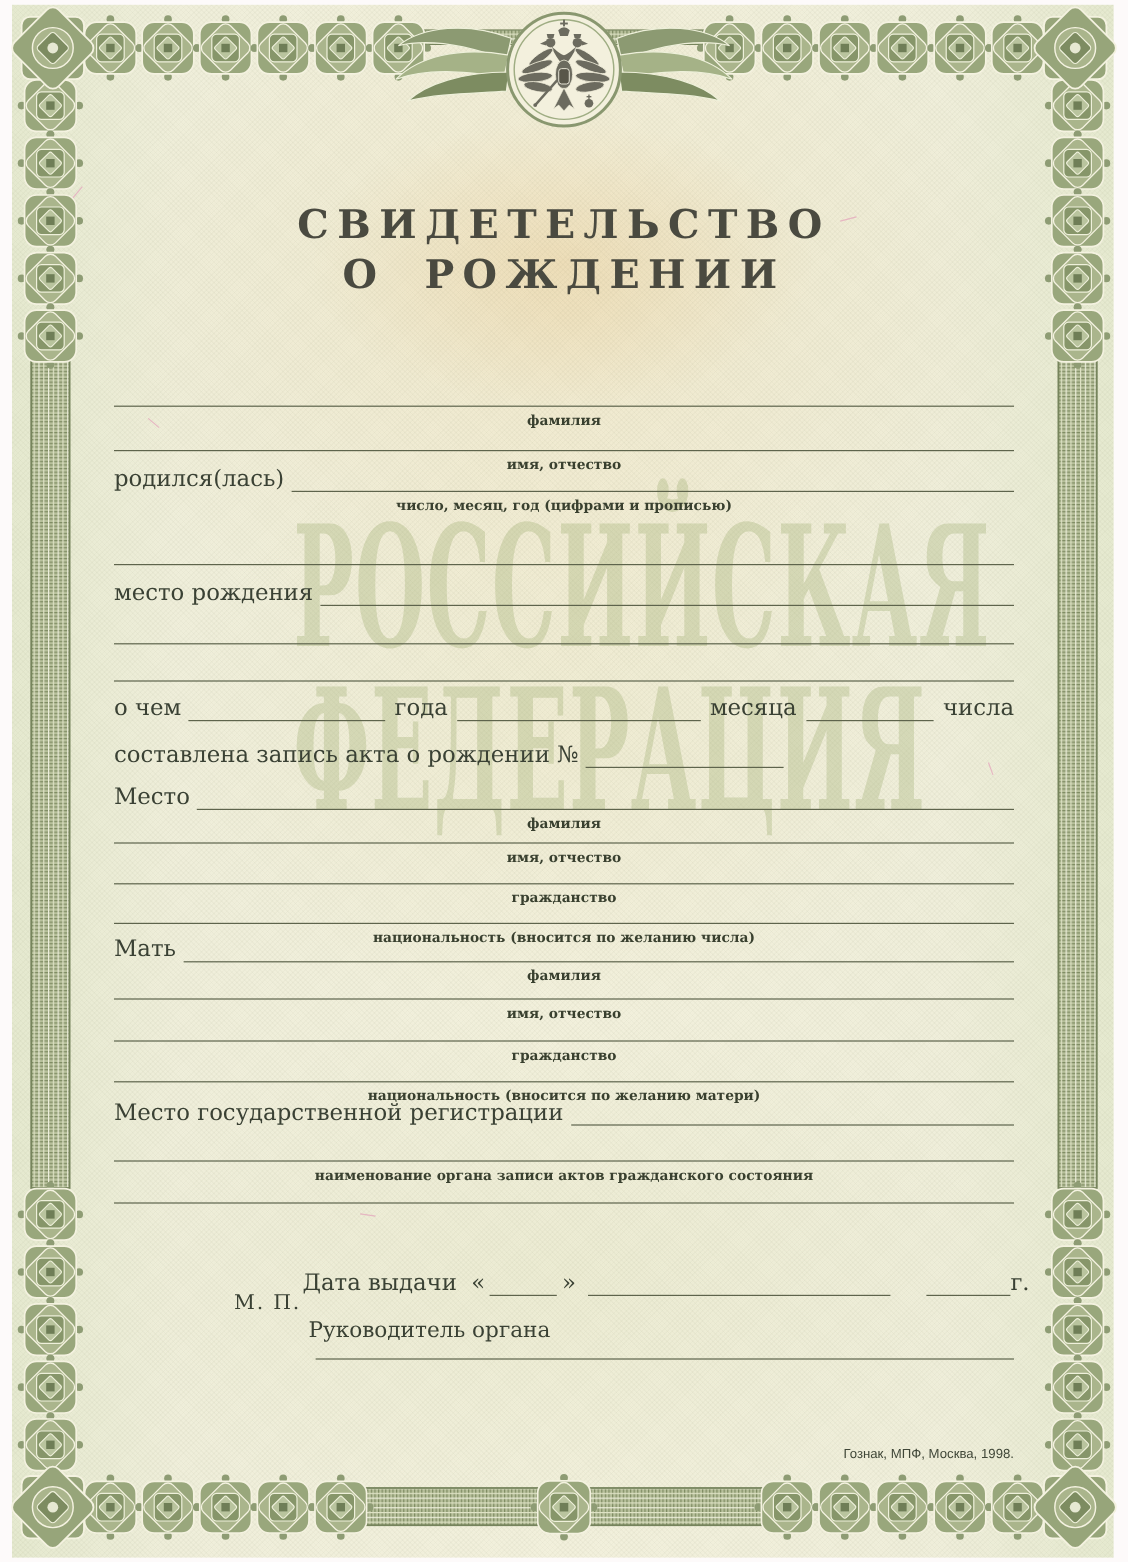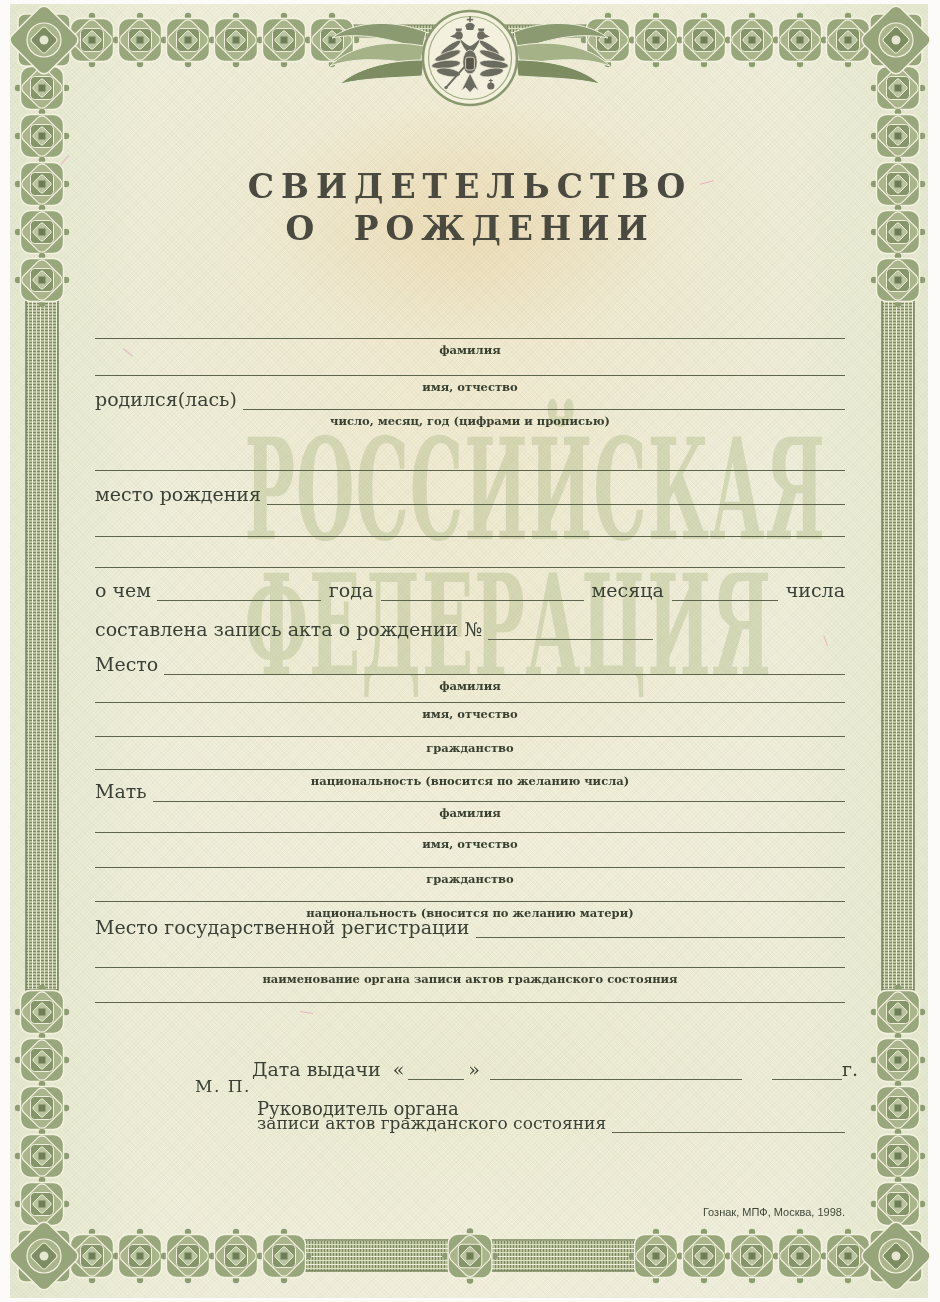--- a/index.html
+++ b/index.html
@@ -193,21 +193,20 @@
   <div class="fline" style="margin-left:10px;margin-right:4px"></div>
   <div class="sp"></div>
   <div class="fline fixed" style="width:70px"></div>
   <span class="lbl">г.</span>
 </div>
 
 <div class="small-label mp">М. П.</div>
 <div class="small-label head1">Руководитель органа</div>
 
 <div class="row" style="top:1111px;left:257px;width:588px;">
-  <span class="lbl" style="font-size:17px">записи актов гражданского состояния</span>
   <div class="fline ml6"></div>
 </div>
 
 <div class="footer">Гознак, МПФ, Москва, 1998.</div>
 
 <svg class="frame" width="940" height="1302" viewBox="0 0 940 1302">
   <defs>
     <pattern id="bv" width="8" height="3" patternUnits="userSpaceOnUse">
       <rect width="8" height="3" fill="#b7c09b"></rect>
       <rect width="8" height="1" fill="#7e8b62"></rect>

